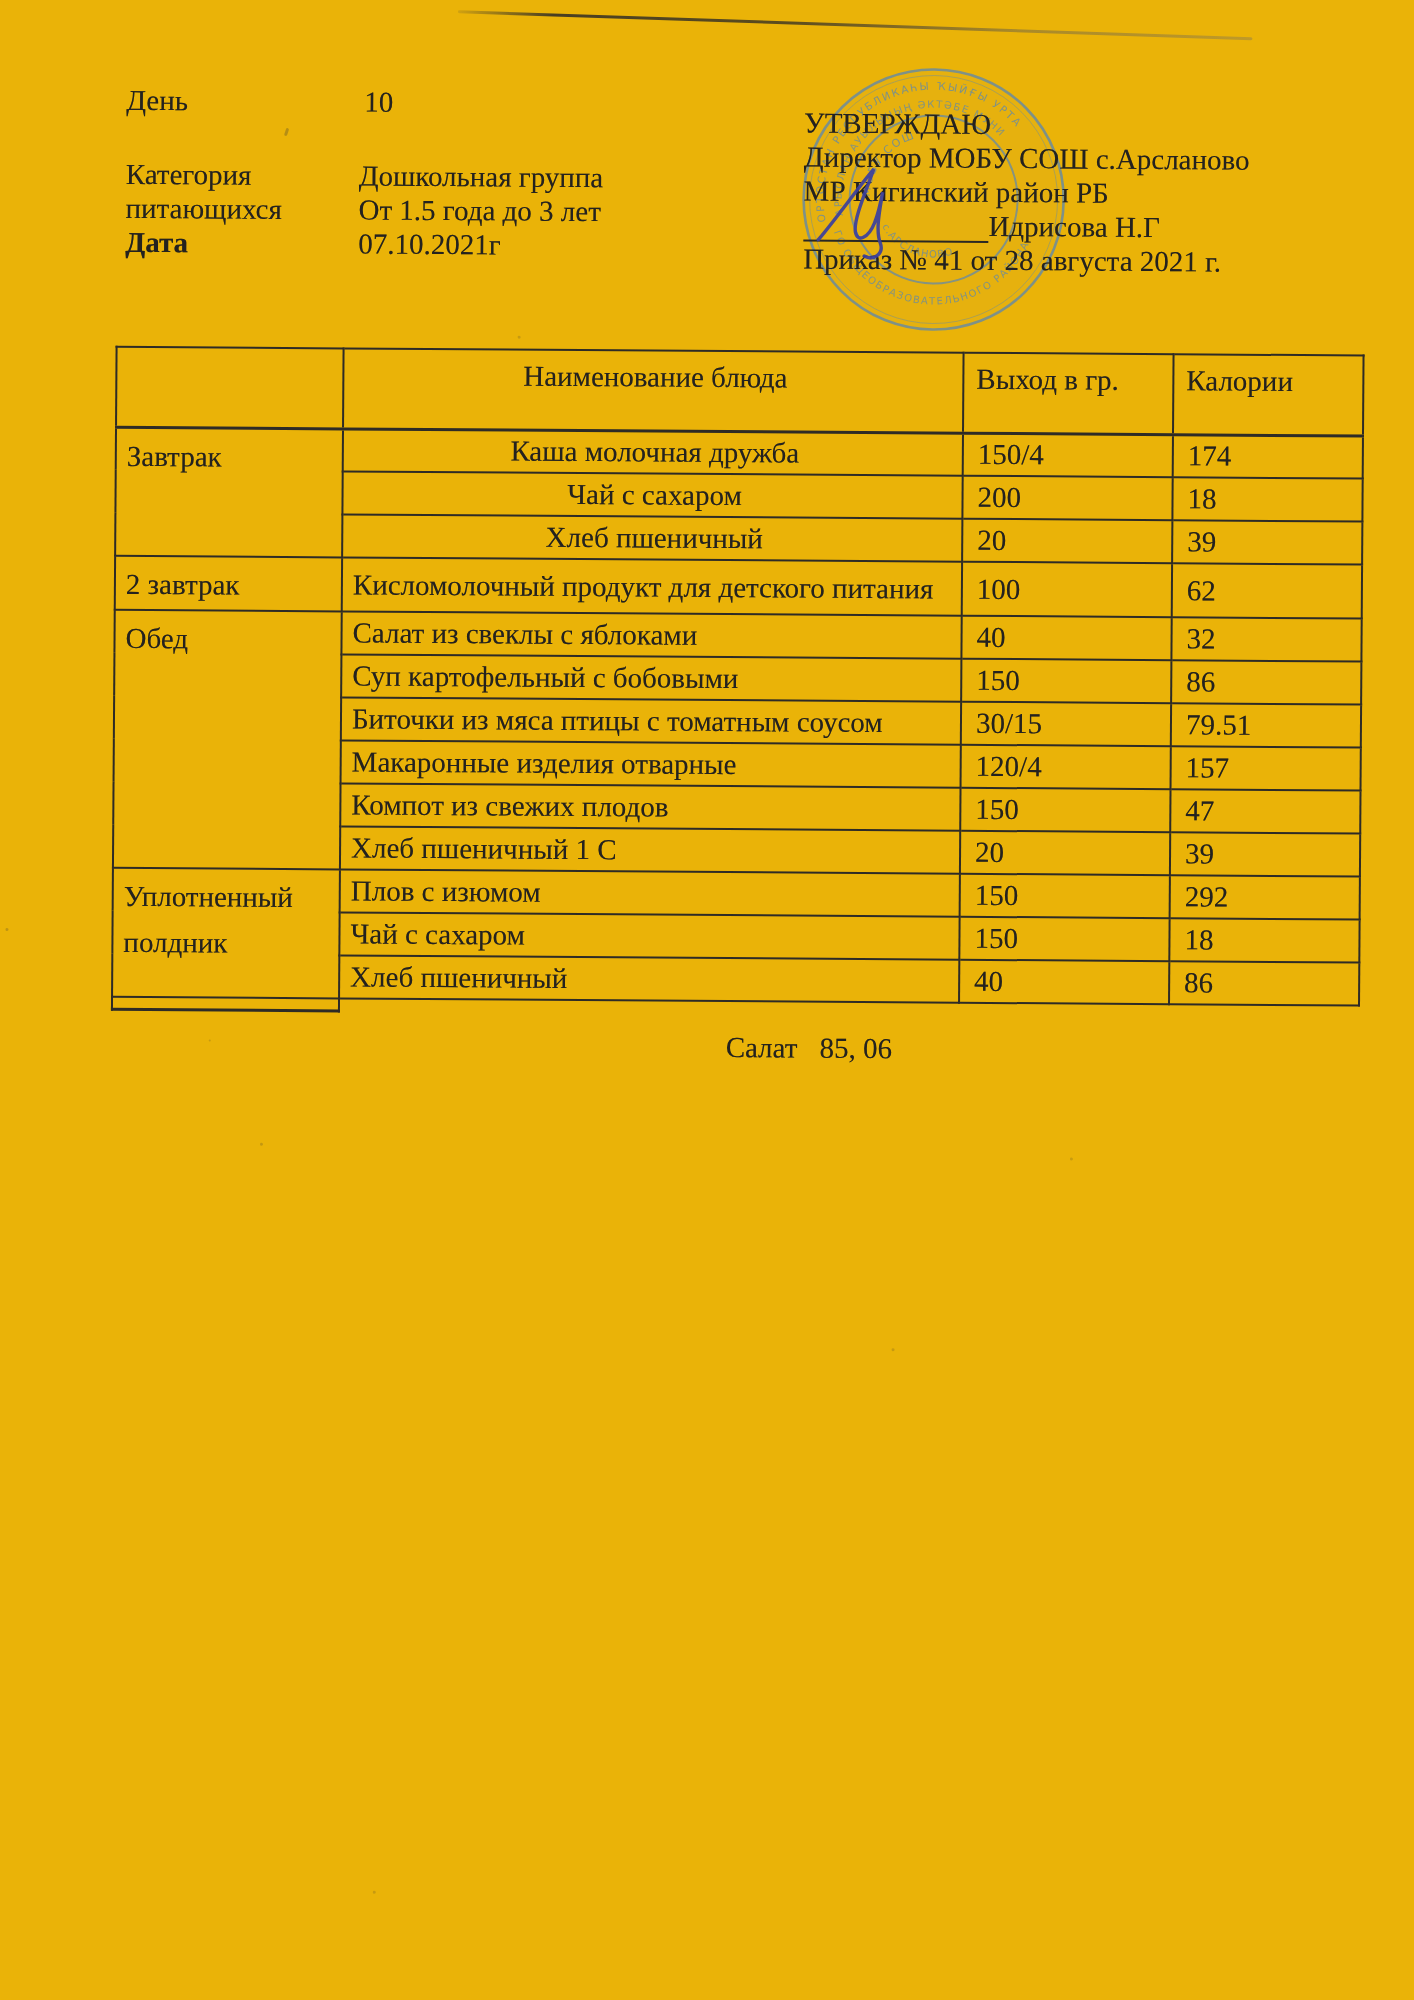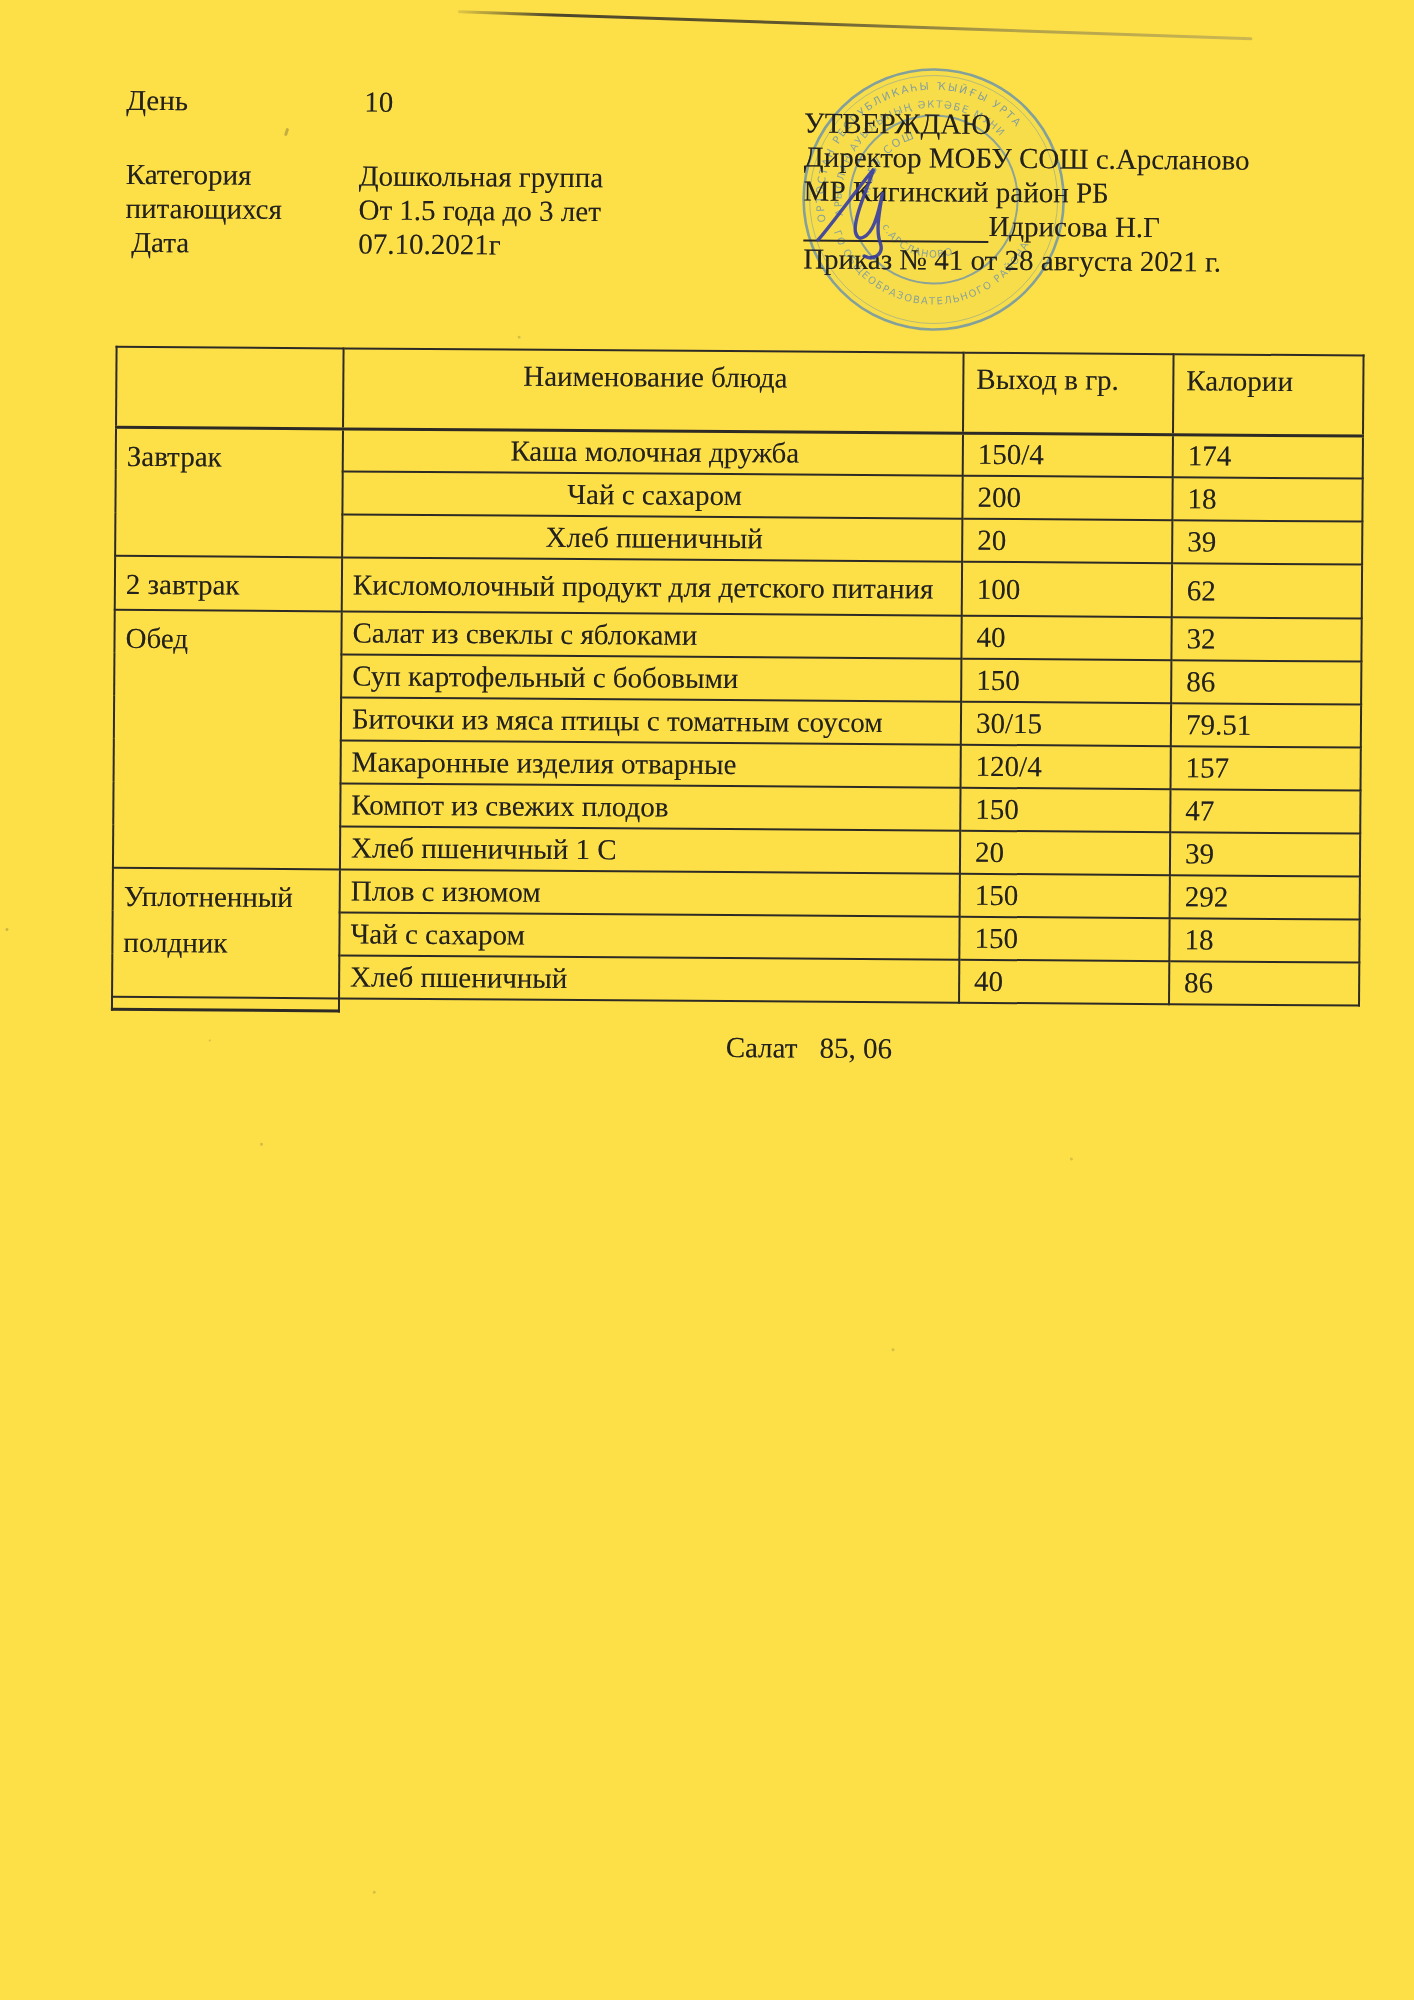--- a/index.html
+++ b/index.html
@@ -1,31 +1,31 @@
 <!DOCTYPE html>
 <html><head>
 <meta charset="utf-8">
 <style>
   html,body{margin:0;padding:0;background:#ffffff;}
   .page{
     position:relative;width:1414px;height:2000px;overflow:hidden;
-    background:#fde047;
+    background:#eab308;
     font-family:"Liberation Serif","DejaVu Serif",serif;
     color:#24221f;
   }
   .sheet{position:absolute;inset:0;transform:rotate(0.4deg);transform-origin:0 0;}
   .txt{position:absolute;font-size:29px;line-height:34px;white-space:nowrap;
        text-shadow:0 0 .6px rgba(40,38,34,.45);}
   
   .lbl-day{left:127px;top:82px;}
   .val-day{left:365px;top:82px;}
   .lbl-cat{left:127px;top:156px;width:185px;white-space:normal;}
   .val-group{left:360px;top:156px;}
   .val-age{left:360px;top:190px;}
-  .lbl-date{left:133px;top:224px;}
+  .lbl-date{left:127px;top:224px;font-weight:bold;}
   .val-date{left:360px;top:224px;text-align:center;}
   
   .approval{position:absolute;left:805px;top:100px;width:540px;font-size:29px;line-height:34px;}
   .approval .line{white-space:nowrap;text-shadow:0 0 .6px rgba(40,38,34,.45);}
   .sig-row{display:flex;align-items:flex-end;height:34px;}
   .sig-line{display:inline-block;width:185px;height:26px;border-bottom:2.5px solid #2a2824;}
   
   .stamp{position:absolute;left:800px;top:58px;opacity:.85;}
   .signature{position:absolute;left:812px;top:158px;}
   

